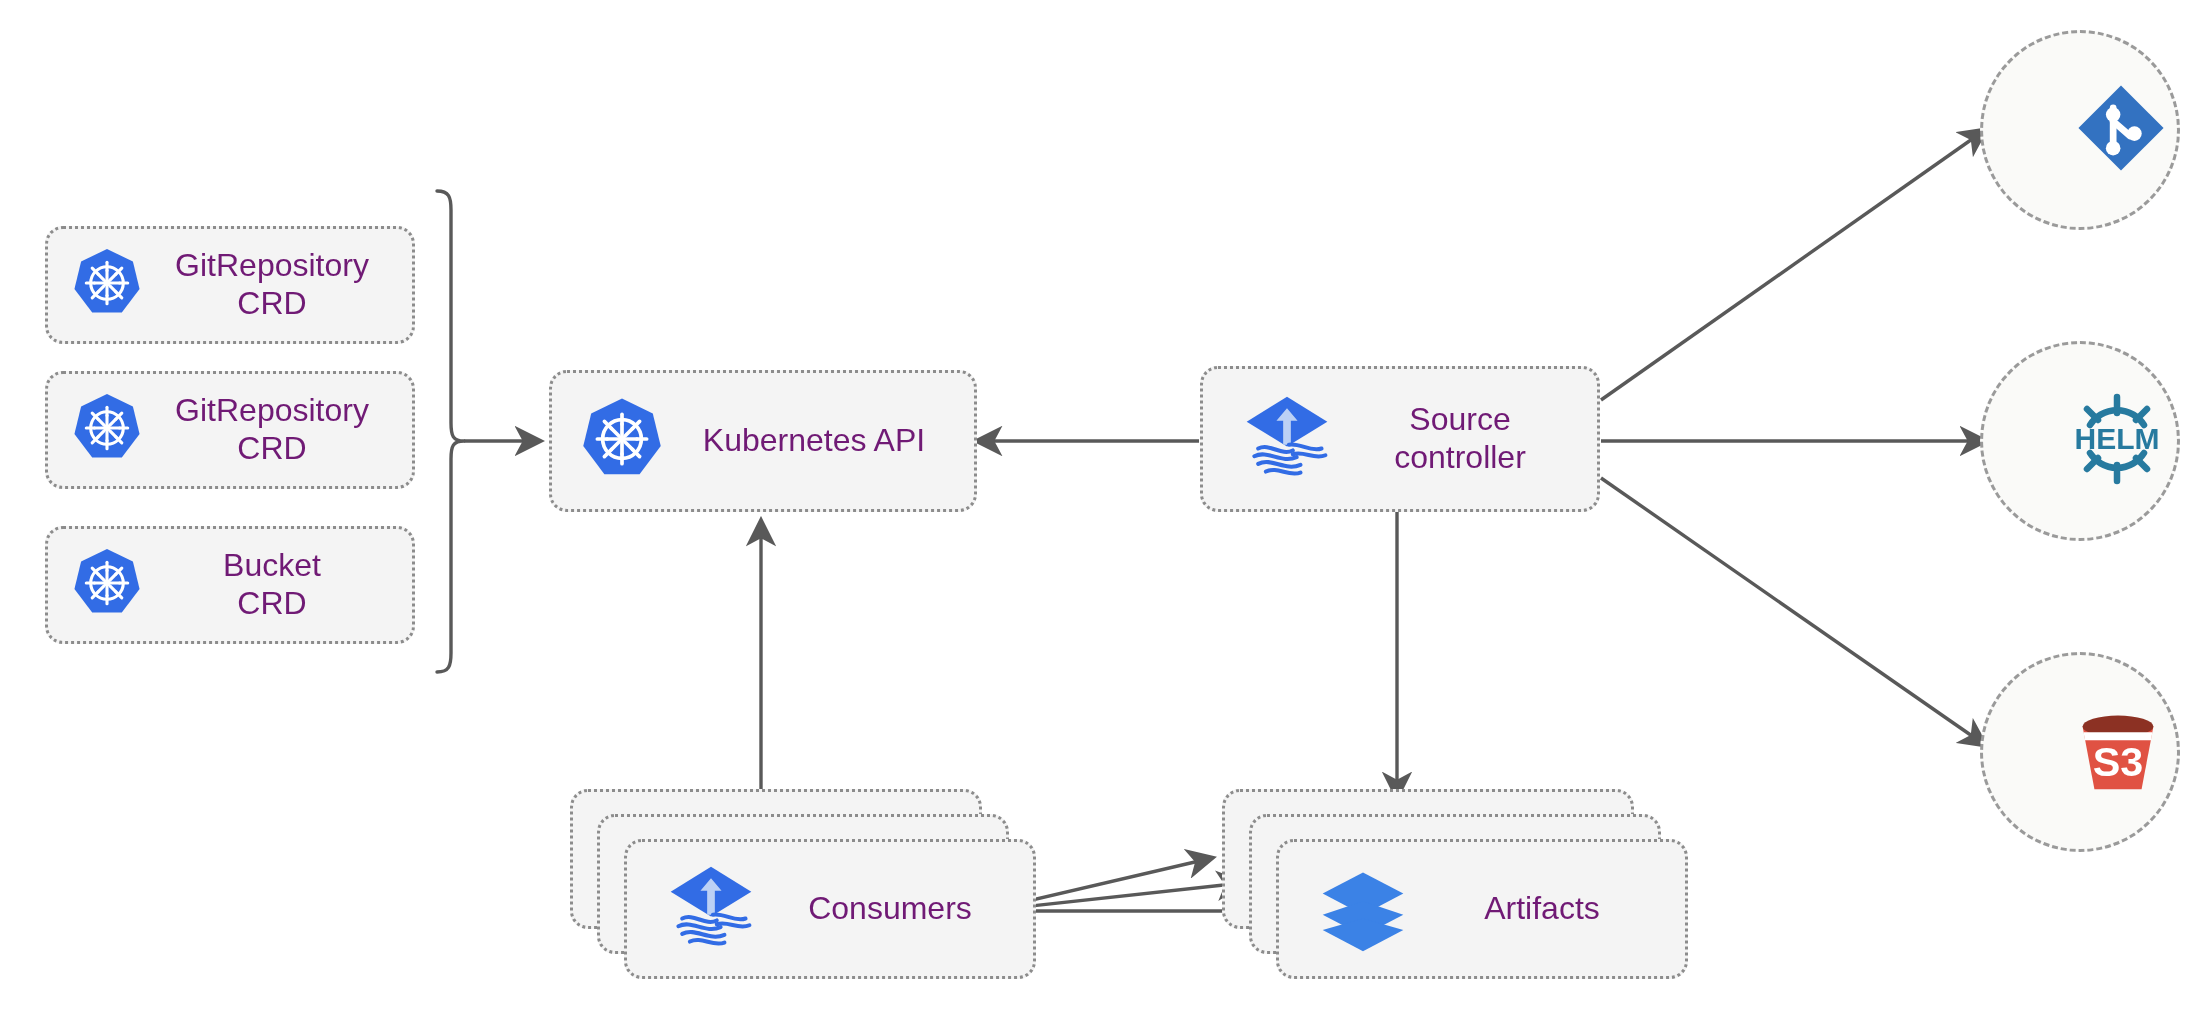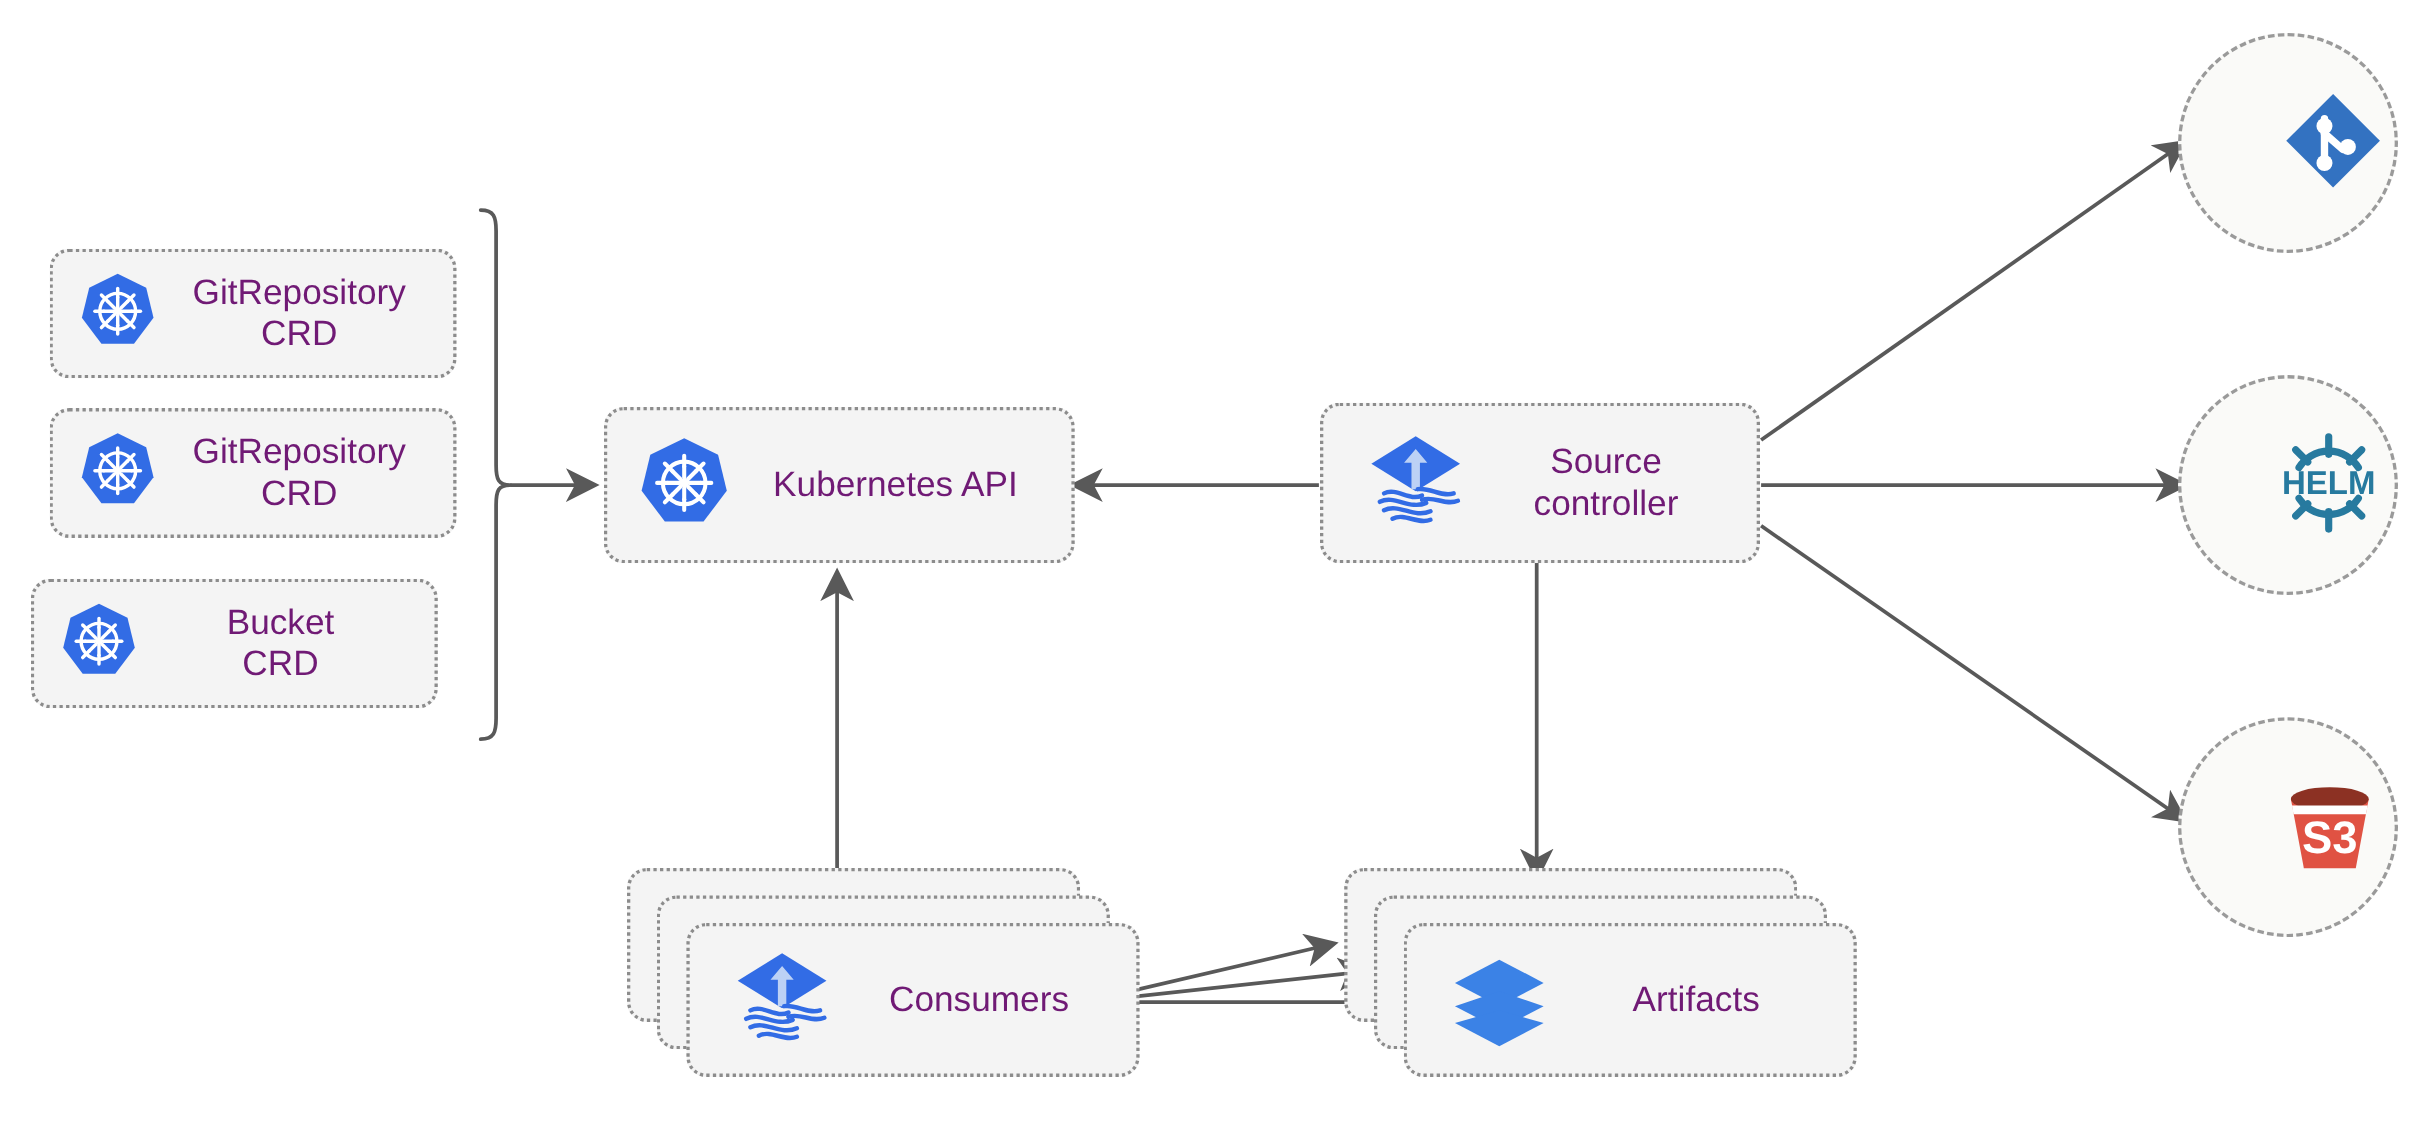--- a/index.html
+++ b/index.html
@@ -157,21 +157,21 @@
           <line x1="54" y1="54" x2="62" y2="62"></line>
           <line x1="62" y1="38" x2="54" y2="46"></line>
           <line x1="46" y1="54" x2="38" y2="62"></line>
         </g>
       </svg>
     </span>
     <span class="node-label">GitRepository
 CRD</span>
   </div>
 
-  <div class="node" style="left:28px; top:526px; width:370px; height:118px; padding-left:22px;">
+  <div class="node" style="left:45px; top:526px; width:370px; height:118px; padding-left:22px;">
     <span class="node-icon">
       <svg width="74" height="74" viewBox="0 0 100 100">
         <polygon points="50,4 85,21 94,58 70,90 30,90 6,58 15,21" fill="#326CE5"></polygon>
         <g fill="none" stroke="#ffffff" stroke-width="4.2" stroke-linecap="round">
           <circle cx="50" cy="50" r="22"></circle>
           <circle cx="50" cy="50" r="4.6" fill="#ffffff" stroke="none"></circle>
           <line x1="50" y1="22" x2="50" y2="33"></line>
           <line x1="50" y1="67" x2="50" y2="78"></line>
           <line x1="22" y1="50" x2="33" y2="50"></line>
           <line x1="67" y1="50" x2="78" y2="50"></line>

